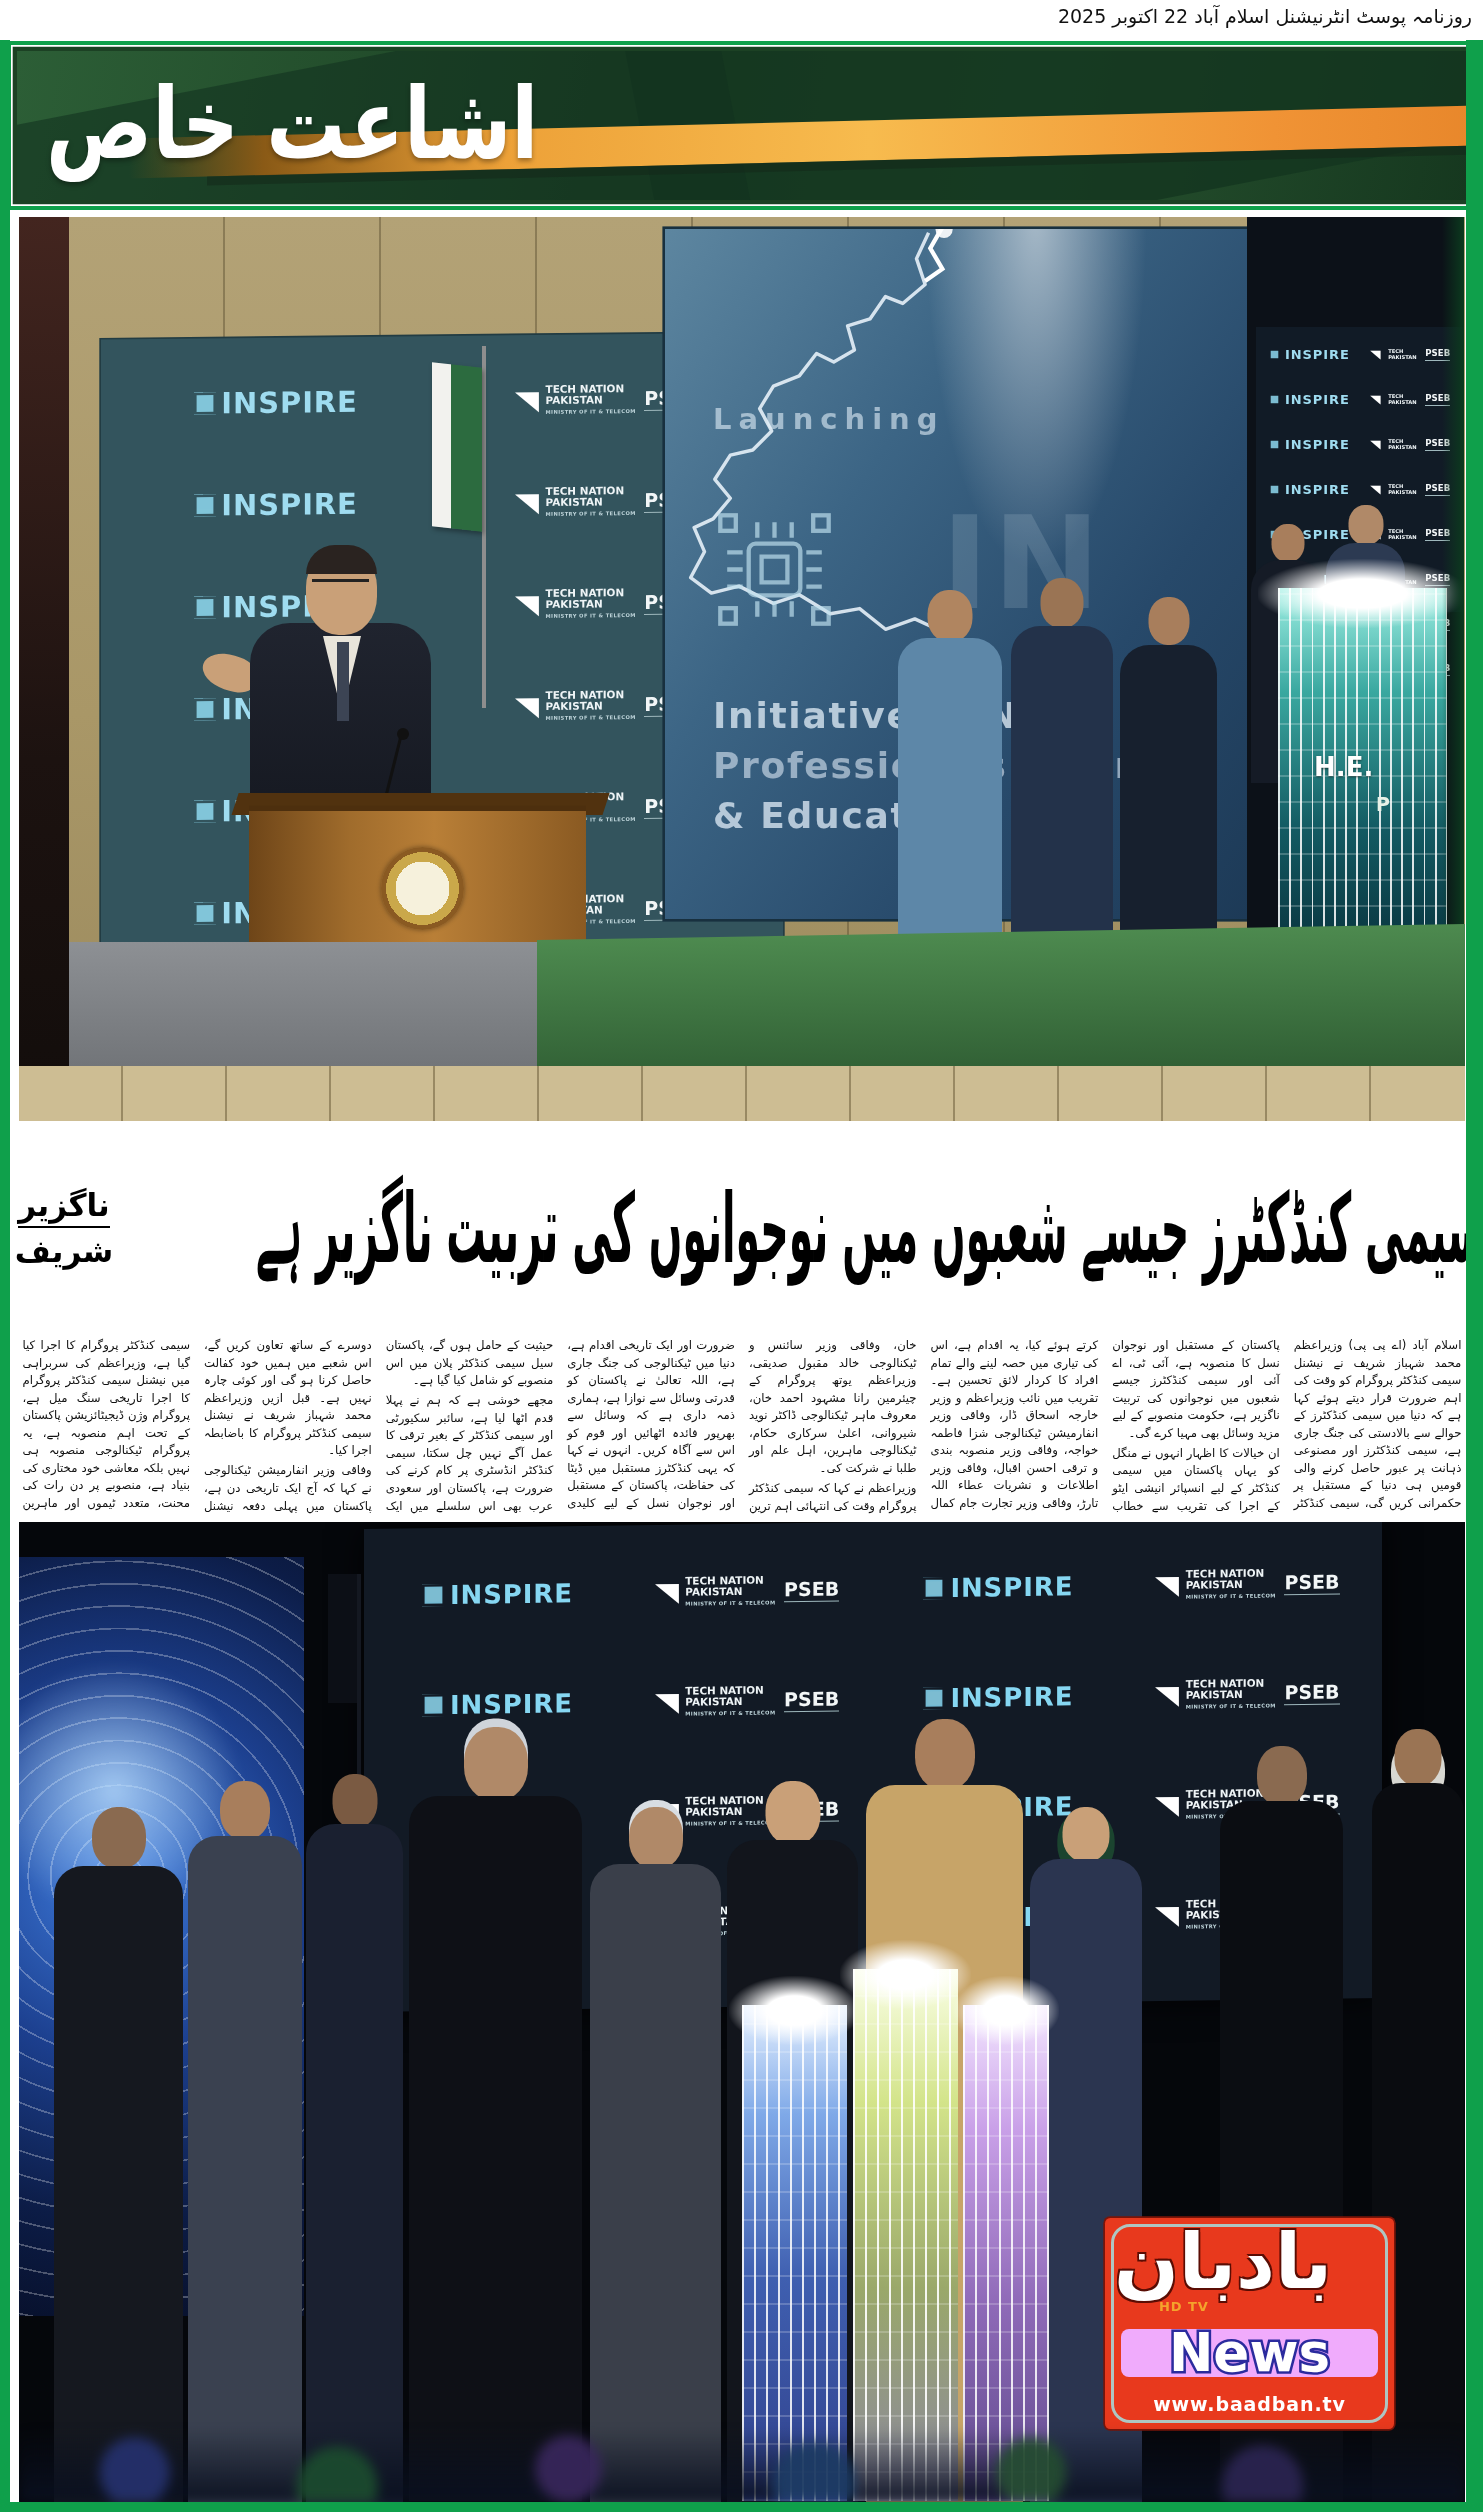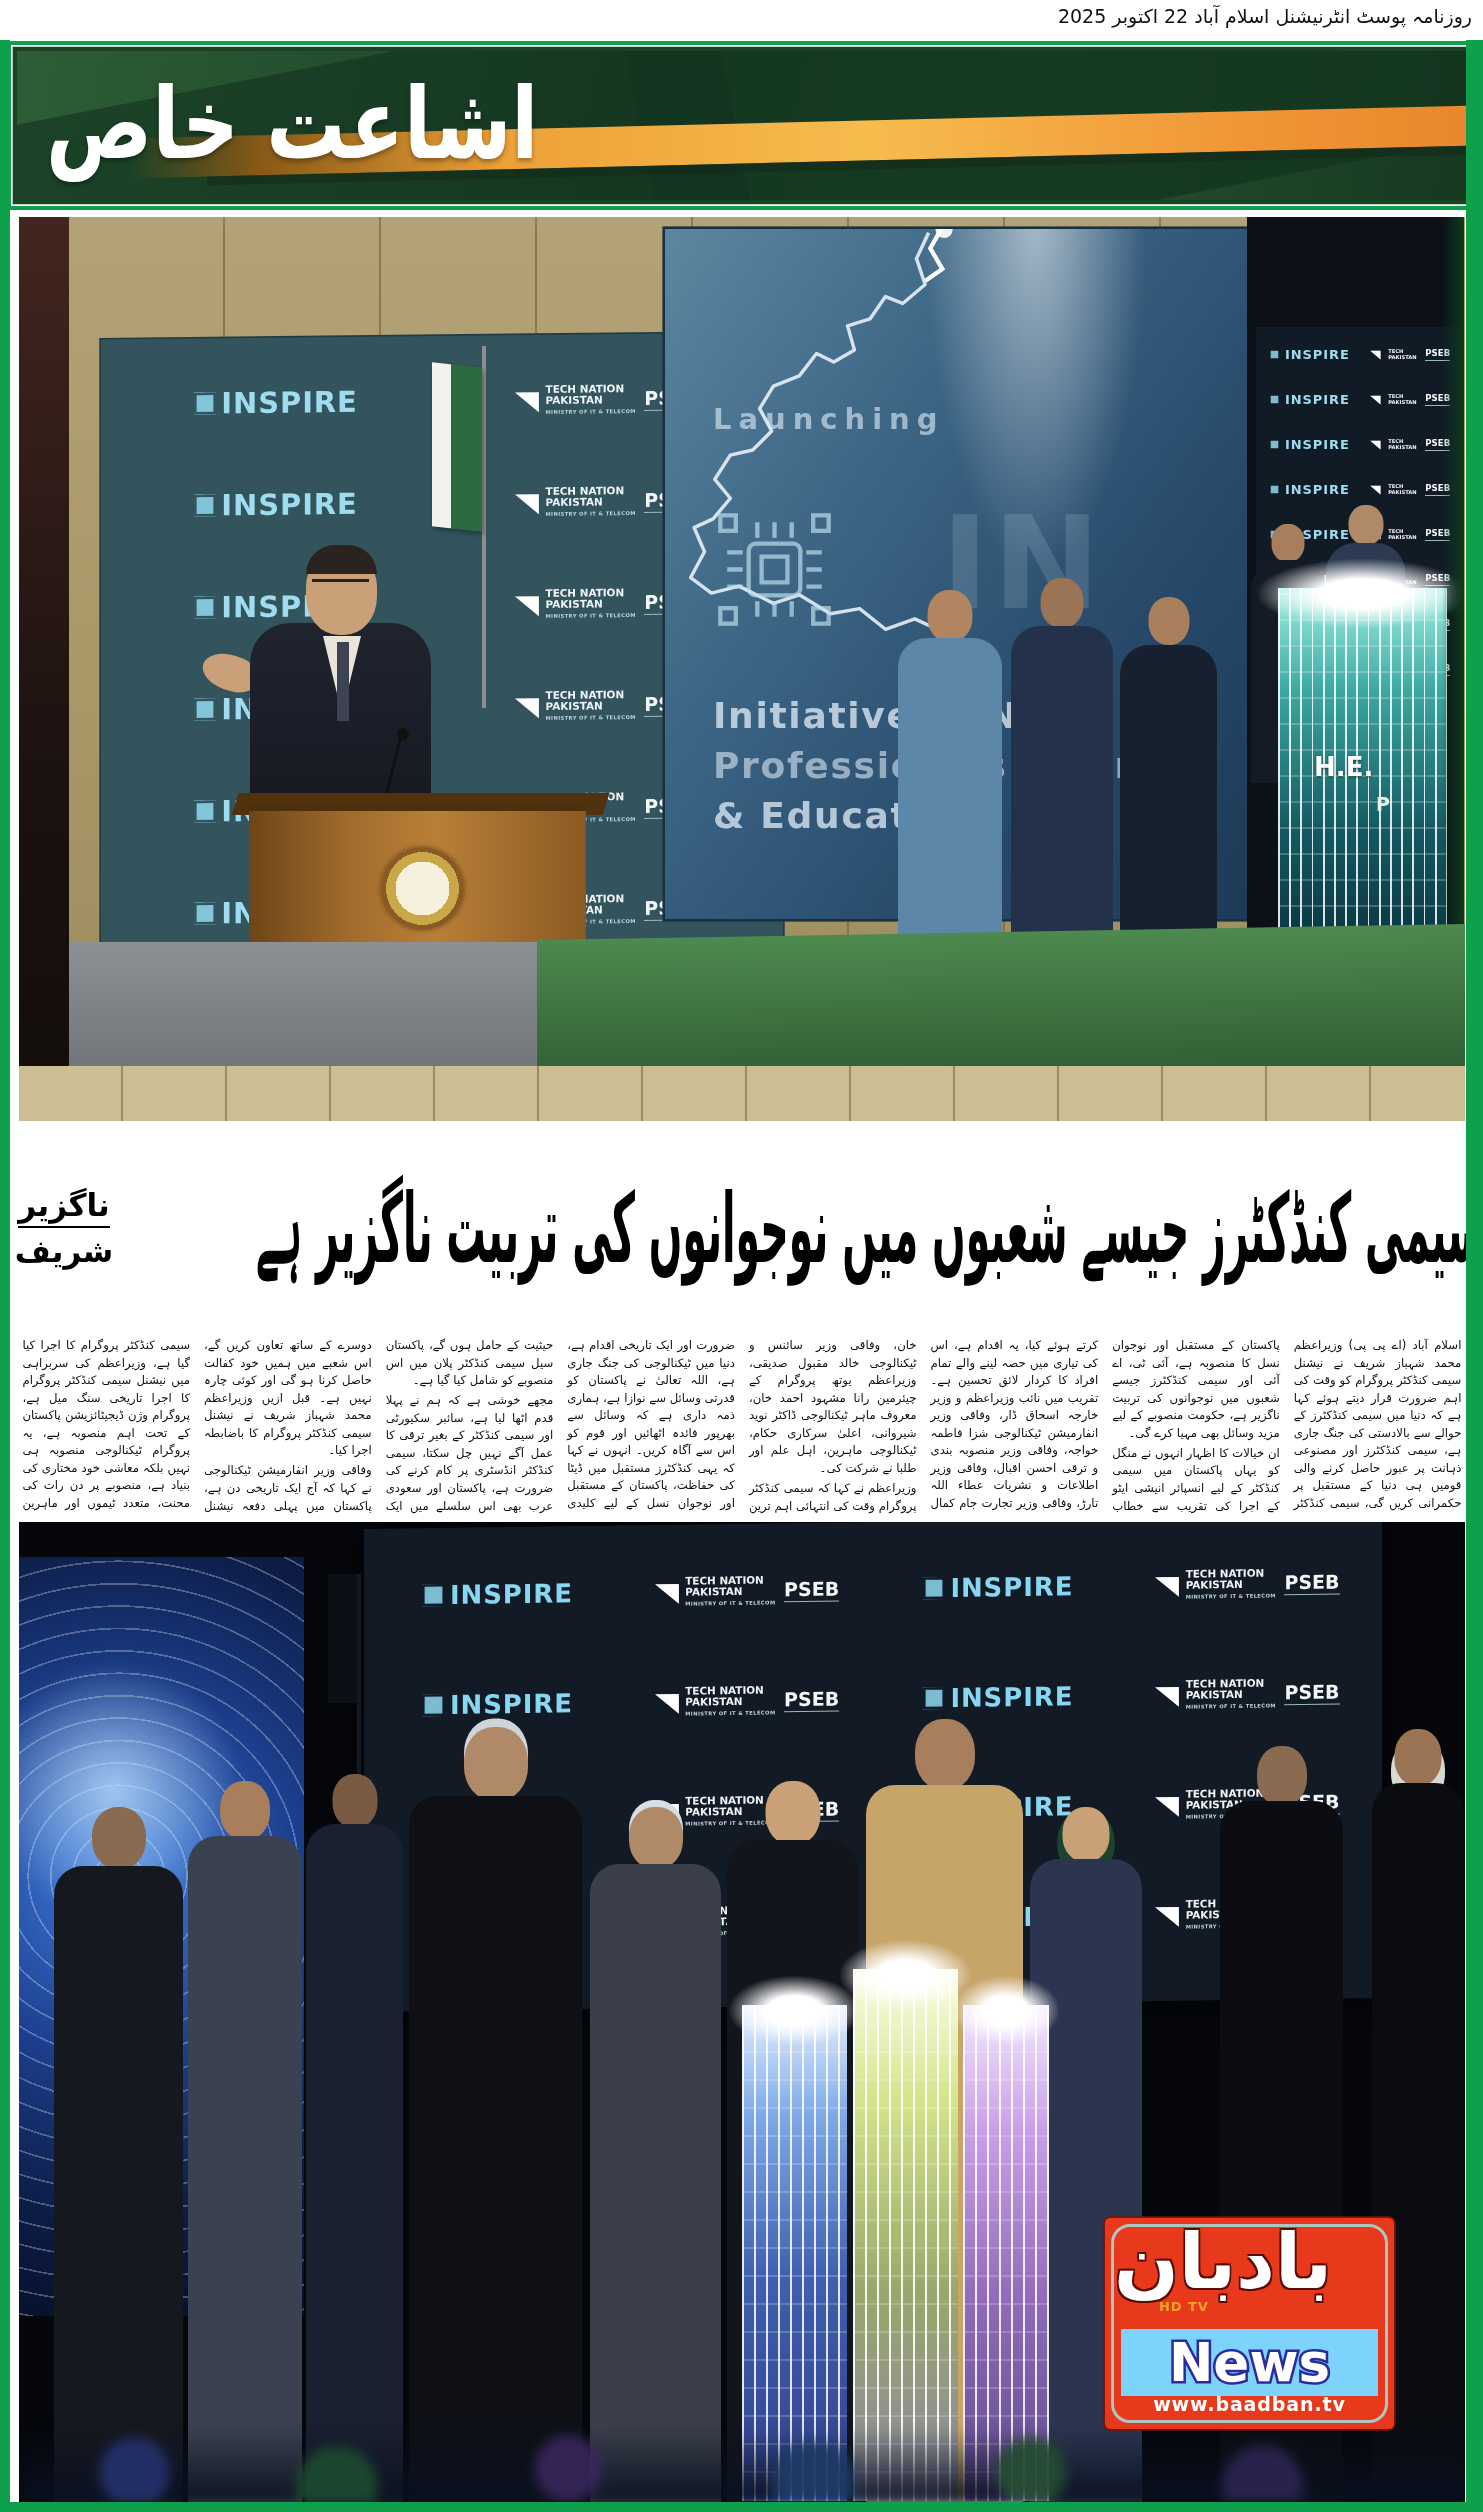--- a/index.html
+++ b/index.html
@@ -159,21 +159,21 @@
       radial-gradient(circle at 70% 60%,#234a30 0 35px,transparent 35px),
       radial-gradient(circle at 86% 78%,#2a2450 0 40px,transparent 41px),
       linear-gradient(180deg,rgba(5,7,11,0),#0a1020);}
   
   .bb{position:absolute;left:1086px;top:696px;width:289px;height:211px;background:#e8391d;border-radius:5.2px;
     box-shadow:0 0 0 1.7px #7a1408;}
   .bb-inner{position:absolute;inset:6px;border:3.5px solid #aec6c2;border-radius:19px;overflow:hidden;background:#e8391d;}
   .bb-urdu{position:absolute;left:0;right:0;top:-10.4px;text-align:left;color:#fff;font-weight:bold;font-size:76px;direction:rtl;
     text-shadow:1.7px 1.7px 0 #5a0d04,-1.7px 1.7px 0 #5a0d04,1.7px -1.7px 0 #5a0d04,-1.7px -1.7px 0 #5a0d04;}
   .bb-hdtv{position:absolute;left:45px;top:72px;color:#f4a32c;font-weight:bold;font-size:13px;letter-spacing:0.9px;}
-  .bb-news-band{position:absolute;left:7px;right:7px;top:102px;height:67px;background:#7dd3fc;border-radius:0;
+  .bb-news-band{position:absolute;left:7px;right:7px;top:102px;height:48px;background:#f0abfc;border-radius:8px;
     display:flex;align-items:center;justify-content:center;}
   .bb-url{position:absolute;left:0;right:0;bottom:5.2px;text-align:center;color:#fff;font-weight:bold;font-size:19px;letter-spacing:0.9px;}
   
   [data-interactable]{cursor:default;}
 </style>
 </head>
 <body>
 
 <div class="page" data-interactable="false">
 

